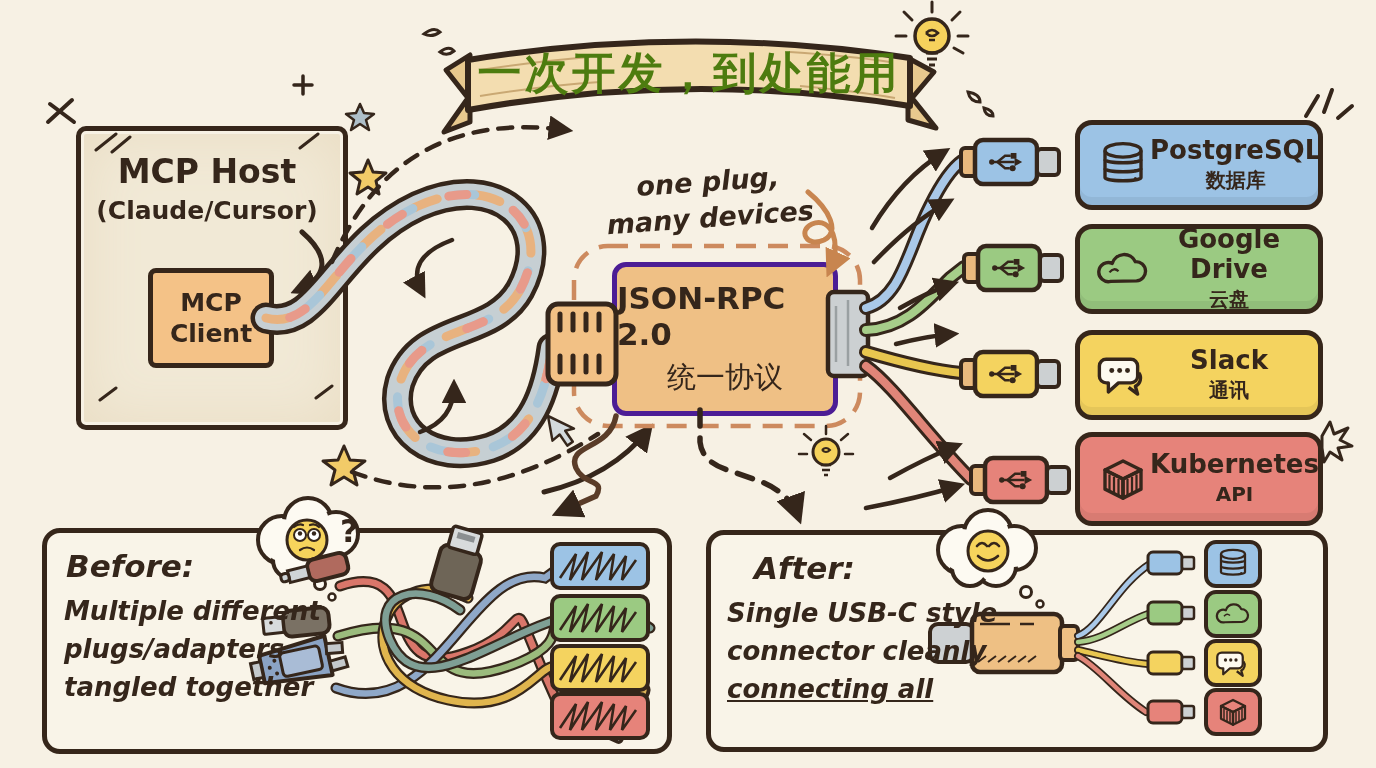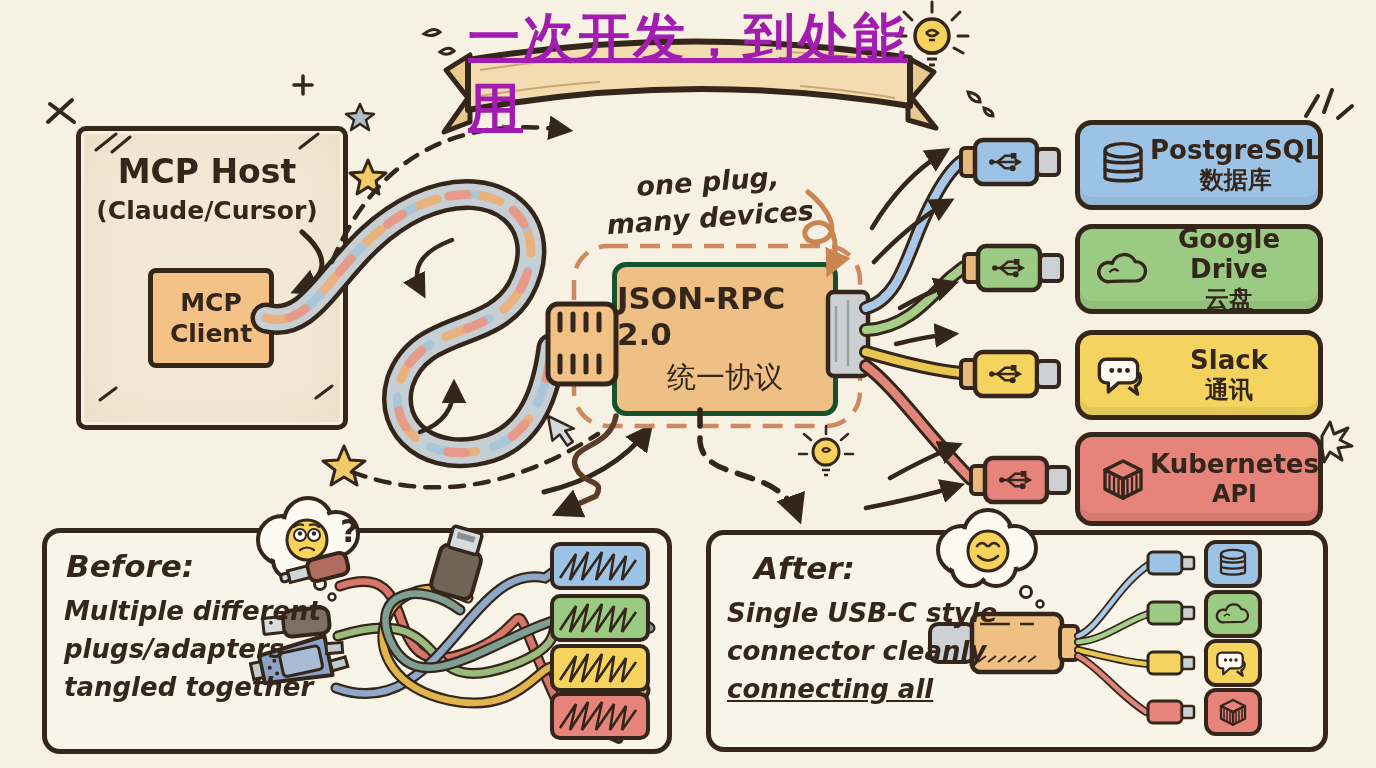--- a/index.html
+++ b/index.html
@@ -5,44 +5,44 @@
   html,body{margin:0;padding:0;}
   body{font-family:"DejaVu Sans", sans-serif;}
   #stage{position:relative;width:1376px;height:768px;background:#f7f1e4;overflow:hidden;color:#35261b;}
   .abs{position:absolute;}
   svg.art{position:absolute;left:0;top:0;z-index:3;pointer-events:none;}
   .z2{z-index:2;}
   .z4{z-index:4;}
 
   
   .banner-text{left:468px;top:40px;width:442px;height:66px;display:flex;align-items:center;justify-content:center;
-    font-size:52px;font-weight:bold;letter-spacing:3px;color:#a21caf;z-index:4;text-decoration:underline;}
+    font-size:44px;font-weight:bold;letter-spacing:3px;color:#4d7c0f;z-index:4;}
 
   
   .host-box{left:76px;top:126px;width:262px;height:294px;background:#f1e9d6;border:5px solid #36261a;border-radius:10px;box-shadow:inset 0 0 0 3px #f7f1e4, inset 0 0 60px #e9dcc2;}
   .host-title{left:76px;top:152px;width:262px;text-align:center;font-size:33px;font-weight:bold;z-index:4;}
   .host-sub{left:76px;top:196px;width:262px;text-align:center;font-size:25px;font-weight:bold;z-index:4;}
   .client-box{left:148px;top:268px;width:116px;height:90px;background:#f4c287;border:5px solid #36261a;border-radius:8px;
     display:flex;align-items:center;justify-content:center;text-align:center;font-size:25px;font-weight:bold;line-height:31px;z-index:2;}
 
   
-  .conn-body{left:612px;top:262px;width:216px;height:144px;background:#efc085;border:5px solid #14532d;border-radius:14px;
+  .conn-body{left:612px;top:262px;width:216px;height:144px;background:#efc085;border:5px solid #4c1d95;border-radius:14px;
     display:flex;flex-direction:column;align-items:center;justify-content:center;z-index:2;}
   .conn-l1{font-size:31px;font-weight:bold;}
   .conn-l2{font-size:29px;font-weight:normal;margin-top:6px;}
 
   
   .note{left:604px;top:164px;width:210px;text-align:center;font-size:27px;font-weight:bold;font-style:italic;transform:rotate(-4deg);line-height:36px;z-index:4;}
 
   
   .srv{left:1075px;width:238px;height:80px;border:5px solid #36261a;border-radius:17px;display:flex;align-items:center;z-index:2;box-shadow:inset 0 -8px 0 rgba(0,0,0,0.06);}
   .srv .ic{margin-left:16px;flex:0 0 54px;}
   .srv .txt{flex:1;text-align:center;font-weight:bold;line-height:30px;padding-right:10px;}
   .srv .en{font-size:26px;}
-  .srv .zh{font-size:24px;}
+  .srv .zh{font-size:20px;}
 
   
   .panel{border:5px solid #36261a;border-radius:18px;background:rgba(253,249,240,0.35);z-index:1;}
   .before-panel{left:42px;top:528px;width:620px;height:216px;}
   .after-panel{left:706px;top:530px;width:612px;height:212px;}
   .p-title{font-size:31px;font-weight:bold;font-style:italic;z-index:4;}
   .p-line{font-size:26px;font-weight:bold;font-style:italic;line-height:38px;z-index:4;}
   .q-mark{font-size:32px;font-weight:bold;z-index:4;}
 </style>
 </head>

